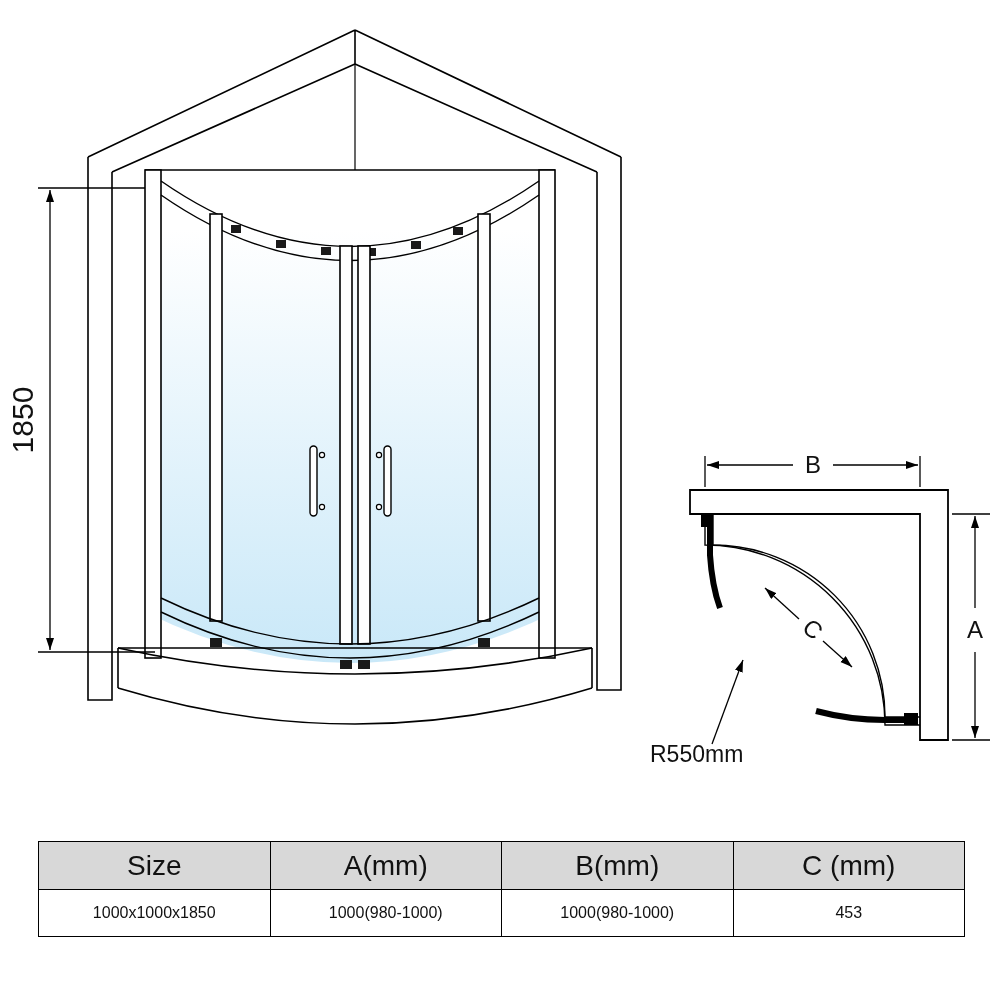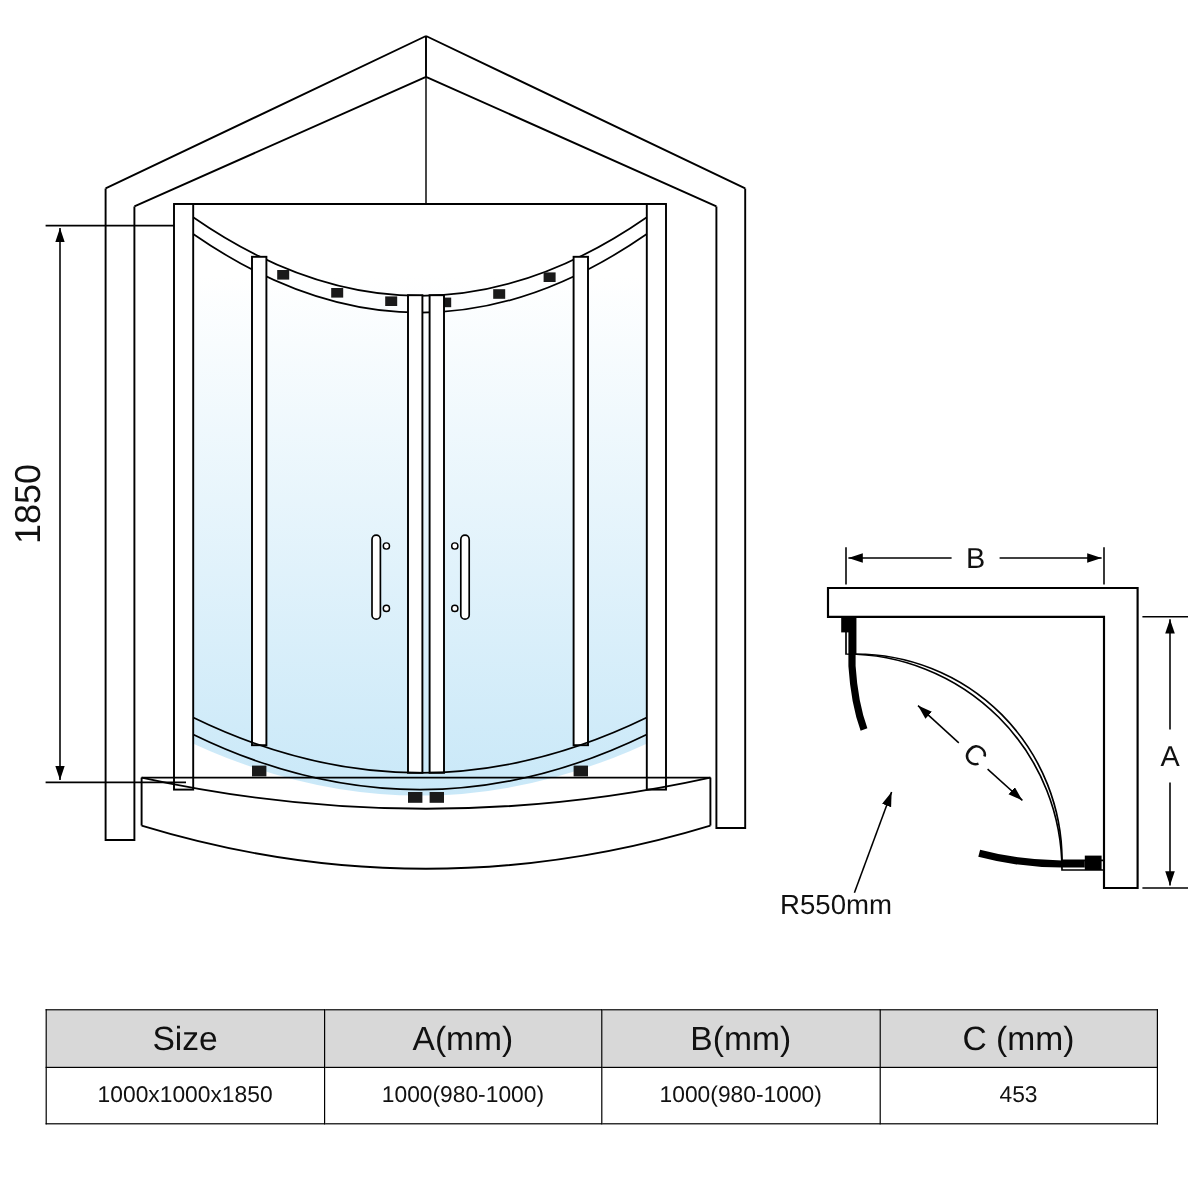--- a/index.html
+++ b/index.html
@@ -6,21 +6,21 @@
   body{width:1001px;height:1001px;position:relative;font-family:"Liberation Sans",sans-serif;}
   .canvas{position:absolute;inset:0;background:#fff;}
   svg{position:absolute;left:0;top:0;}
   svg text{fill:#111;}
   .dim-label{font-size:30px;}
   .plan-label{font-size:24px;}
   .radius-label{font-size:23px;}
   table.spec{position:absolute;left:38px;top:841px;width:927px;border-collapse:collapse;table-layout:fixed;}
   table.spec th,table.spec td{border:1.6px solid #000;text-align:center;vertical-align:middle;color:#111;}
   table.spec th{background:#d8d8d8;font-weight:normal;font-size:28px;height:45px;}
-  table.spec td{background:#fff;font-size:19px;height:44px;}
+  table.spec td{background:#fff;font-size:16px;height:44px;}
 </style>
 </head>
 <body>
 
 <div class="canvas">
 
 <svg width="1001" height="1001" viewBox="0 0 1001 1001">
   <defs>
     <linearGradient id="glassGrad" x1="0" y1="0" x2="0" y2="1">
       <stop offset="0.12" stop-color="#ffffff"></stop>

